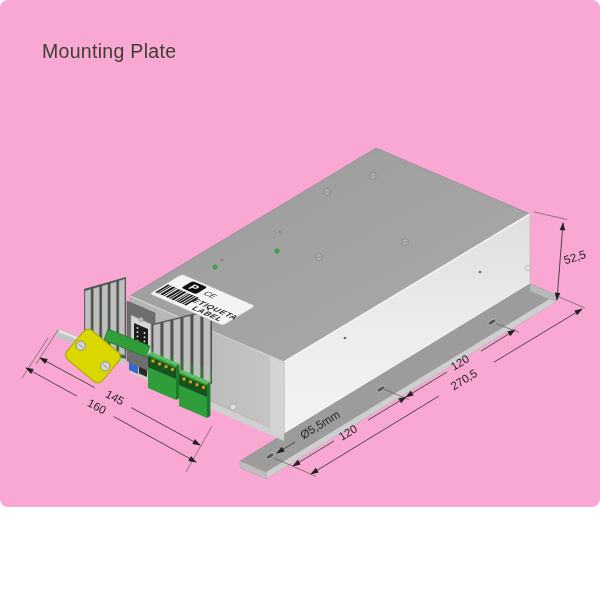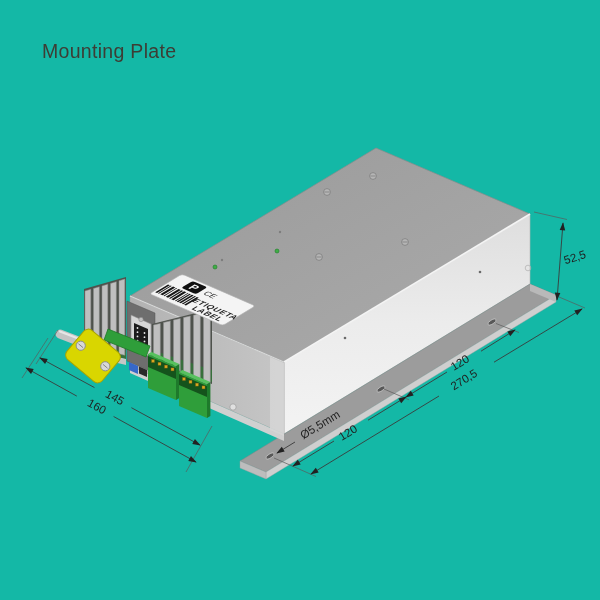--- a/index.html
+++ b/index.html
@@ -1,16 +1,16 @@
 <!DOCTYPE html>
 <html><head>
 <meta charset="utf-8">
 <style>
   html,body{margin:0;padding:0;background:#ffffff;}
-  .stage{width:600px;height:600px;position:relative;background:#14b8a6;overflow:hidden;}
+  .stage{width:600px;height:507px;position:relative;background:#f9a8d4;overflow:hidden;border-radius:8px;}
   svg{display:block;}
   text{font-family:"Liberation Sans", sans-serif;}
   .title-text{font-size:19.5px;fill:#3d3d35;letter-spacing:.3px;}
   .dim-text{font-size:11.5px;fill:#1f1f1f;}
   .dim-line{stroke:#3a3a3a;stroke-width:.9;fill:none;}
   .ext-line{stroke:#5a5a5a;stroke-width:.7;fill:none;}
   .fin{fill:#bfbfbf;stroke:#8d8d8d;stroke-width:.5;}
   .screw{fill:#b5b5b5;stroke:#7e7e7e;stroke-width:.8;}
   .label-text{font-size:8.5px;fill:#1c1c1c;letter-spacing:.6px;font-weight:bold;}
   .bar{fill:#161616;}

